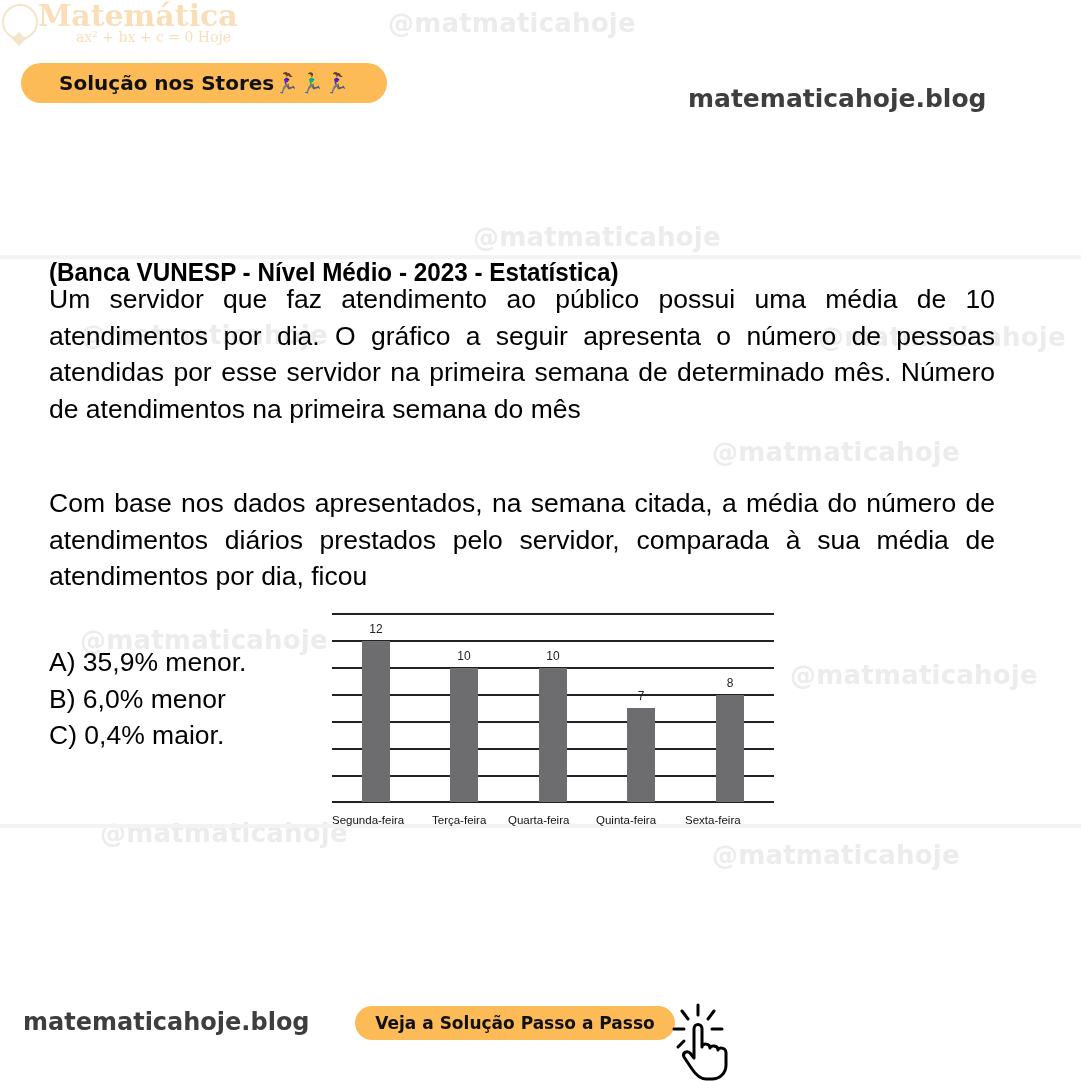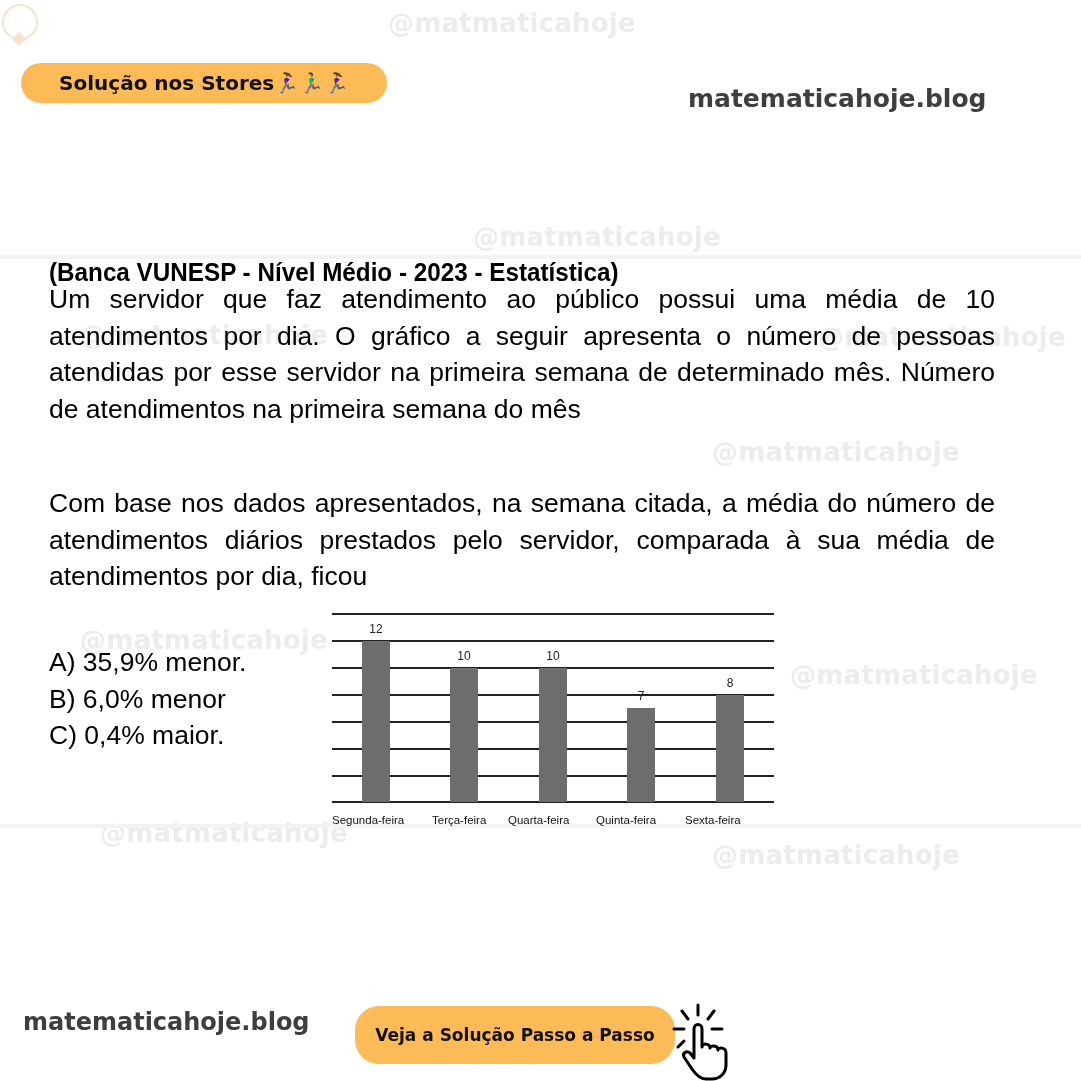--- a/index.html
+++ b/index.html
@@ -19,41 +19,45 @@
   .para { left:49px; width:946px; font-size:26.5px; line-height:36.5px; color:#000; text-align:justify; }
   .p1 { top:281px; }
   .p2 { top:485px; }
   .opts { left:49px; top:644px; font-size:26.5px; line-height:36.5px; color:#000; }
   .chart { left:332px; top:604px; width:444px; height:230px; }
   .grid-line { position:absolute; left:0; width:442px; height:2px; background:#222; }
   .bar { position:absolute; width:28px; background:#6d6d70; }
   .bar-val { position:absolute; width:40px; text-align:center; font-size:12px; color:#222; }
   .xlab { position:absolute; top:210px; width:90px; text-align:left; font-size:11.5px; color:#111; }
   .site-bot { left:23px; top:1008px; font-family:"DejaVu Sans", sans-serif; font-weight:bold; font-size:24px; color:#3e3e3e; }
-  .veja-btn { left:355px; top:1006px; width:320px; height:58px; font-size:17px; border-radius:24px; }
+  .veja-btn { left:355px; top:1006px; width:320px; height:34px; font-size:17px; border-radius:24px; }
   .hand { left:670px; top:1003px; width:80px; height:78px; }
 </style>
 </head>
 <body>
 
 <div class="wm" style="left:388px;top:8px;">@matmaticahoje</div>
 <div class="wm" style="left:473px;top:222px;">@matmaticahoje</div>
 <div class="wm" style="left:80px;top:320px;">@matmaticahoje</div>
 <div class="wm" style="left:818px;top:322px;">@matmaticahoje</div>
 <div class="wm" style="left:712px;top:437px;">@matmaticahoje</div>
 <div class="wm" style="left:80px;top:625px;">@matmaticahoje</div>
 <div class="wm" style="left:790px;top:660px;">@matmaticahoje</div>
 <div class="wm" style="left:100px;top:818px;">@matmaticahoje</div>
 <div class="wm" style="left:712px;top:840px;">@matmaticahoje</div>
 
 <div class="divider" style="top:255px;"></div>
 <div class="divider" style="top:824px;"></div>
 
 <div class="abs logo">
   <div class="logo-globe"></div>
+  <div>
+    <div class="logo-text">Matemática</div>
+    <div class="logo-sub">ax² + bx + c = 0 Hoje</div>
+  </div>
 </div>
 
 <div class="abs pill stores-btn">Solução nos Stores🏃‍♀️🏃‍♂️🏃‍♀️</div>
 <div class="abs site-top">matematicahoje.blog</div>
 
 <div class="abs title">(Banca VUNESP - Nível Médio - 2023 - Estatística)</div>
 <div class="abs para p1">Um servidor que faz atendimento ao público possui uma média de 10 atendimentos por dia. O gráfico a seguir apresenta o número de pessoas atendidas por esse servidor na primeira semana de determinado mês. Número de atendimentos na primeira semana do mês</div>
 <div class="abs para p2">Com base nos dados apresentados, na semana citada, a média do número de atendimentos diários prestados pelo servidor, comparada à sua média de atendimentos por dia, ficou</div>
 
 <div class="abs opts">

